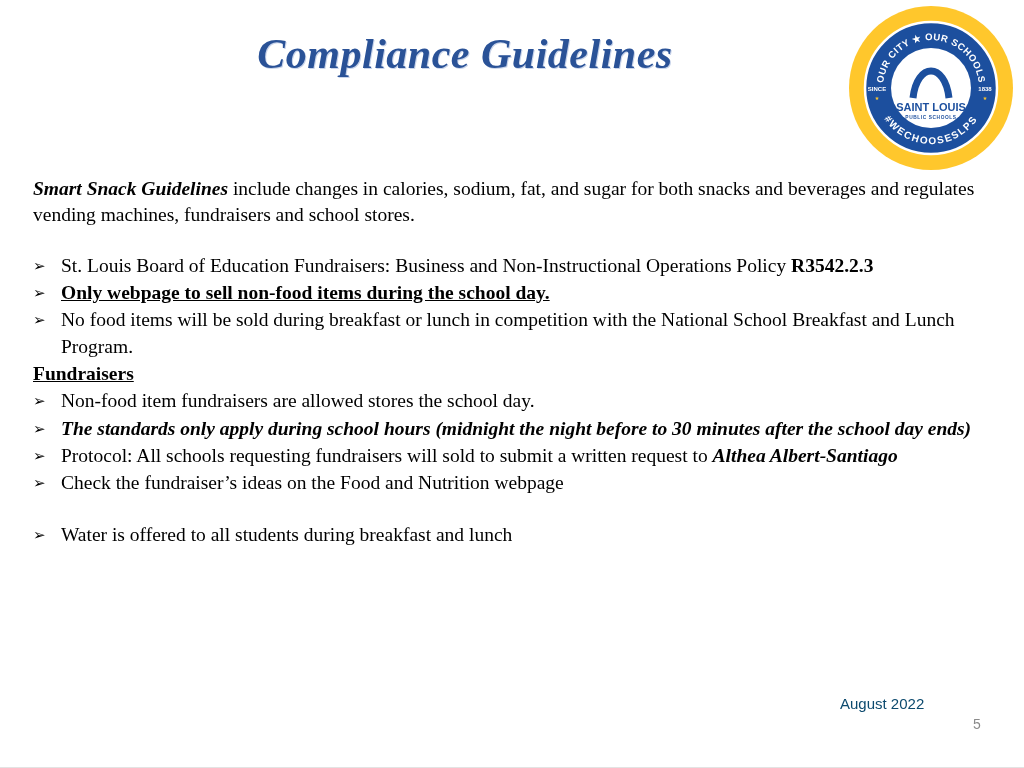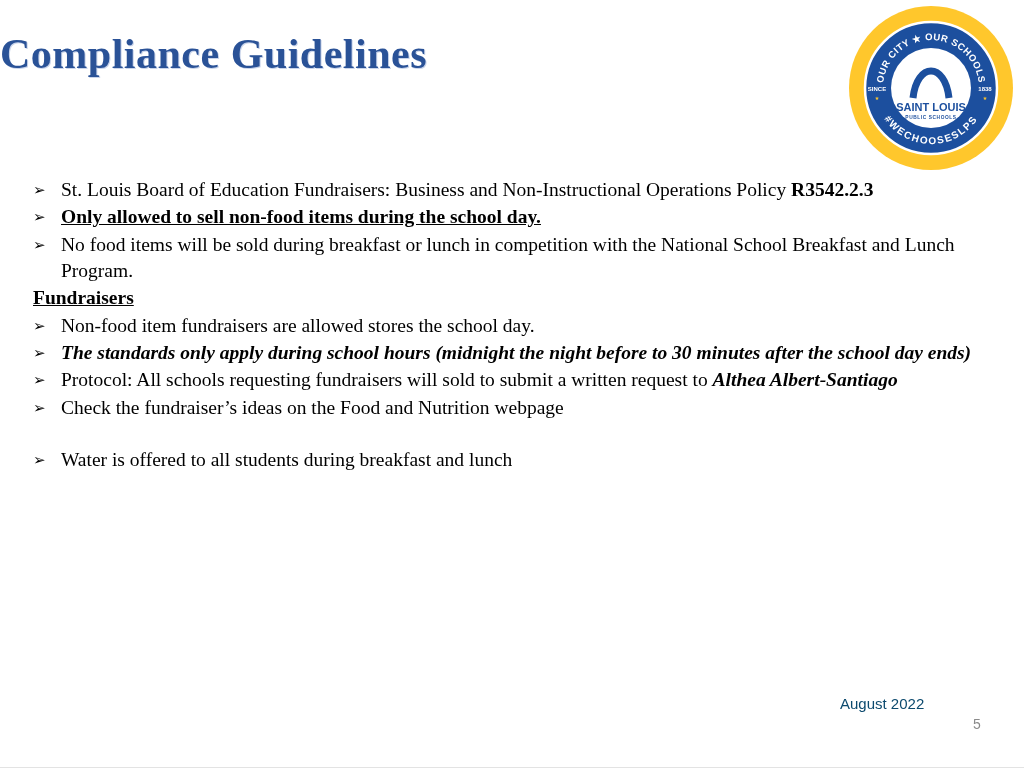--- a/index.html
+++ b/index.html
@@ -10,25 +10,27 @@
     background:#ffffff;
     font-family:"Liberation Serif", serif;
     color:#000;
     overflow:hidden;
     border-bottom:1px solid #e3e3e3;
   }
   .title {
     position:absolute;
     top:30px; left:0;
     width:930px;
+    text-align:center;
     font-size:42px;
     font-weight:bold;
     color:#2a5297;
     letter-spacing:0.5px;
     text-shadow:1px 1px 0 #c9d4ea;
+    font-style:italic;
   }
   .logo-wrap {
     position:absolute;
     top:4px; right:8px;
     width:170px; height:168px;
   }
   .content {
     position:absolute;
     left:33px; top:176px;
     width:945px;
@@ -101,29 +103,30 @@
       </text>
       <text x="31" y="87" text-anchor="middle" font-family="Liberation Sans, sans-serif" font-weight="bold" font-size="6" fill="#ffffff">SINCE</text>
       <text x="139" y="87" text-anchor="middle" font-family="Liberation Sans, sans-serif" font-weight="bold" font-size="6" fill="#ffffff">1838</text>
       <text x="31" y="96" text-anchor="middle" font-size="5" fill="#FFC72C">★</text>
       <text x="139" y="96" text-anchor="middle" font-size="5" fill="#FFC72C">★</text>
     </svg>
   </div>
 
   <div class="content">
 
+    <p class="intro"><span class="lead">Smart Snack Guidelines</span><span> include changes in calories, sodium, fat, and sugar for both snacks and beverages and regulates vending machines, fundraisers and school stores.</span></p>
 
     <div class="section sec-0">
       <div class="bullet">
         <span class="marker">➢</span>
         <span class="btext"><span>St. Louis Board of Education Fundraisers: Business and Non-Instructional Operations Policy </span><span class="b">R3542.2.3</span></span>
       </div>
       <div class="bullet">
         <span class="marker">➢</span>
-        <span class="btext"><span class="bu">Only allowed to sell non-food items during the school day.</span></span>
+        <span class="btext"><span class="bu">Only webpage to sell non-food items during the school day.</span></span>
       </div>
       <div class="bullet">
         <span class="marker">➢</span>
         <span class="btext"><span>No food items will be sold during breakfast or lunch in competition with the National School Breakfast and Lunch Program.</span></span>
       </div>
     </div>
 
     <div class="section sec-1">
       <div class="section-heading">Fundraisers</div>
       <div class="bullet">

